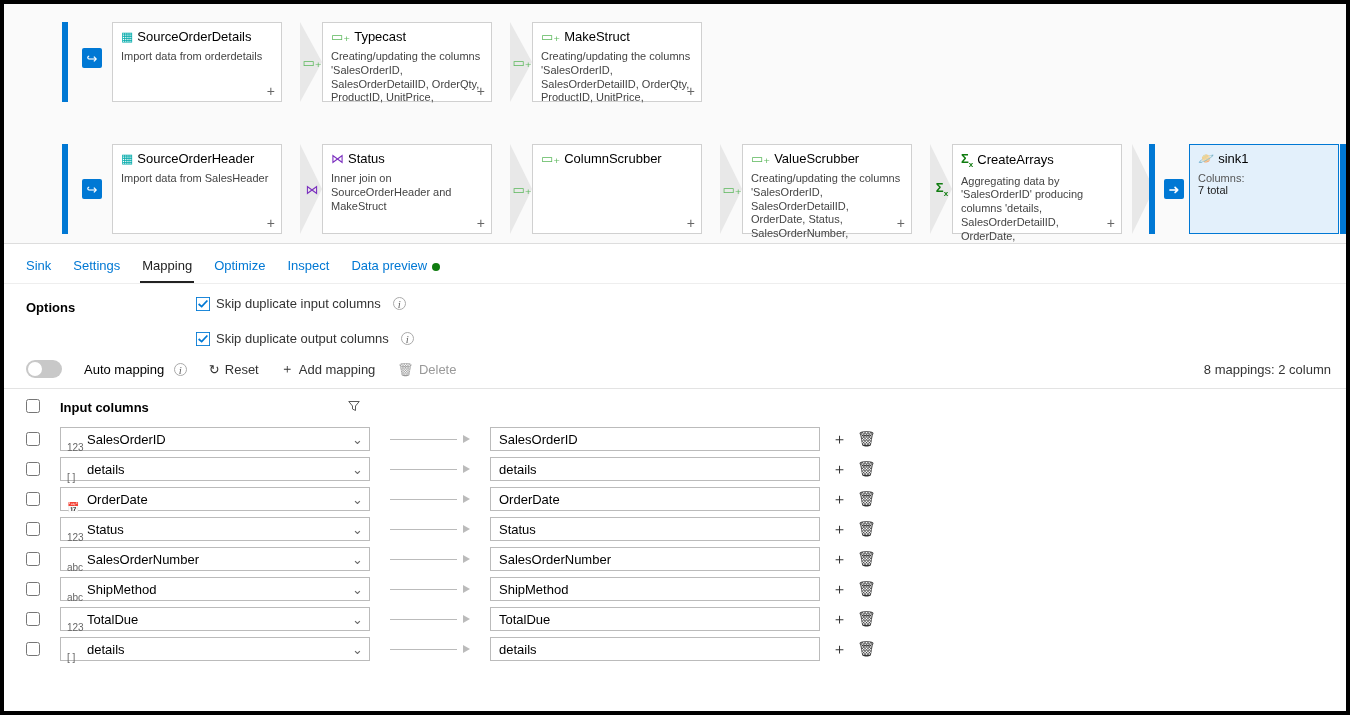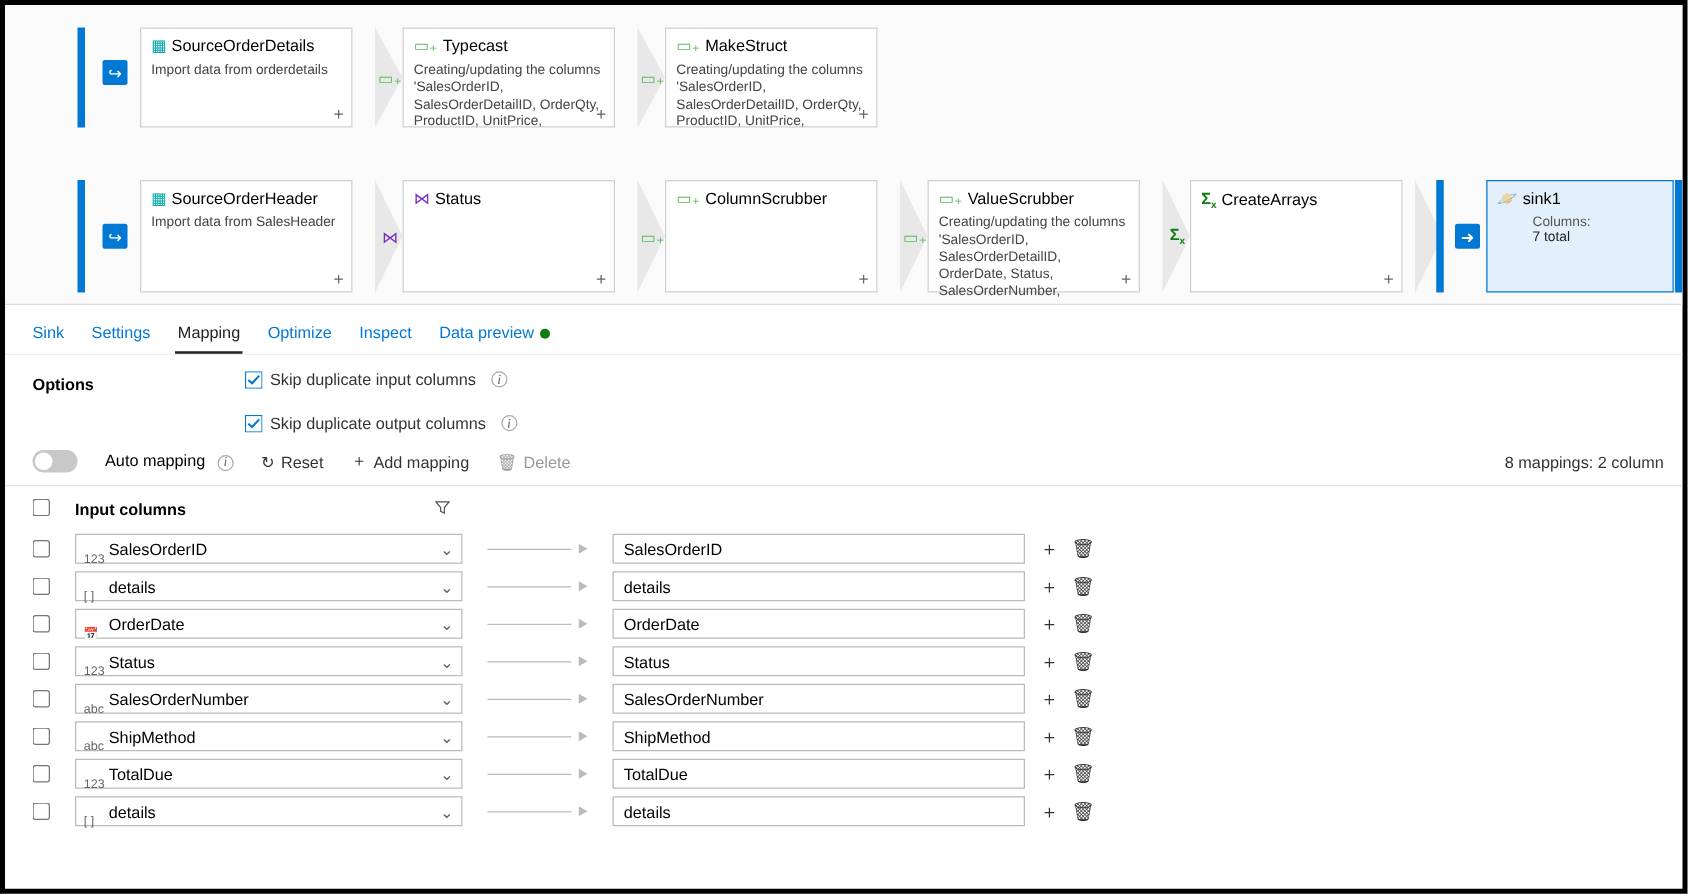--- a/index.html
+++ b/index.html
@@ -15,21 +15,21 @@
 .node .desc { font-size: 11px; color: #444; line-height: 1.25; }
 .node .plus { position:absolute; bottom:2px; right:6px; color:#666; font-size:14px; }
 
 .side-icon {
   position:absolute; width:20px; height:20px; display:flex; align-items:center; justify-content:center;
   font-size:13px;
 }
 .side-rect {position:absolute; background:#0078d4; width:6px;}
 
 .sink-node { background:#e3f0fb; border:1px solid #0078d4;}
-.sink-node .sub{font-size:11px; color:#555;margin-left:28px;}
+.sink-node .sub{font-size:11px; color:#555;}
 
 .arrow-shape {
   position:absolute; width:0; height:0;
   border-top:48px solid transparent; border-bottom:48px solid transparent;
   border-left:22px solid #e8e8e8;
 }
 .mini-icon{position:absolute;width:16px;height:16px;display:flex;align-items:center;justify-content:center;font-size:12px;}
 
 .tabs { display:flex; gap:18px; padding:10px 20px 0 20px; border-bottom:1px solid #eee;text-align:right;}
 .tabs a{color:#0078d4; text-decoration:none; padding:4px 2px 8px 2px; cursor:pointer;}
@@ -132,20 +132,21 @@
       </div>
       <div class="arrow-shape" style="left: 296px; top: 140px; border-top-width: 45px; border-bottom-width: 45px;"></div>
       <div class="mini-icon" style="left: 300px; top: 177px;">
         <span style="color:#7b2fbf;">⋈</span>
       </div>
       <div class="node" style="left: 318px; top: 140px; width: 170px; height: 90px;">
         <div class="title">
           <span style="color:#7b2fbf;">⋈</span>
           <span>Status</span>
         </div>
+        <div class="desc">Inner join on SourceOrderHeader and MakeStruct</div>
         <div class="plus">+</div>
       </div>
       <div class="arrow-shape" style="left: 506px; top: 140px; border-top-width: 45px; border-bottom-width: 45px;"></div>
       <div class="mini-icon" style="left: 510px; top: 177px;">
         <span style="color:#5cb85c;">▭₊</span>
       </div>
       <div class="node" style="left: 528px; top: 140px; width: 170px; height: 90px;">
         <div class="title">
           <span style="color:#5cb85c;">▭₊</span>
           <span>ColumnScrubber</span>
@@ -166,20 +167,21 @@
       </div>
       <div class="arrow-shape" style="left: 926px; top: 140px; border-top-width: 45px; border-bottom-width: 45px;"></div>
       <div class="mini-icon" style="left: 930px; top: 177px;">
         <span style="color:#107c10;font-weight:bold;">Σ<sub style="font-size:8px;">x</sub></span>
       </div>
       <div class="node" style="left: 948px; top: 140px; width: 170px; height: 90px;">
         <div class="title">
           <span style="color:#107c10;font-weight:bold;">Σ<sub style="font-size:8px;">x</sub></span>
           <span>CreateArrays</span>
         </div>
+        <div class="desc">Aggregating data by 'SalesOrderID' producing columns 'details, SalesOrderDetailID, OrderDate,</div>
         <div class="plus">+</div>
       </div>
       <div class="arrow-shape" style="left: 1128px; top: 140px; border-top-width: 45px; border-bottom-width: 45px;"></div>
     </div>
 
   <div class="side-rect" style="left:1145px;top:140px;height:90px;background:#0078d4;"></div>
   <div class="side-icon" style="left:1160px;top:175px;background:#0078d4;color:#fff;border-radius:2px;">➜</div>
   <div class="node sink-node" style="left:1185px;top:140px;width:150px;height:90px;">
     <div class="title">
         <span>🪐</span>

